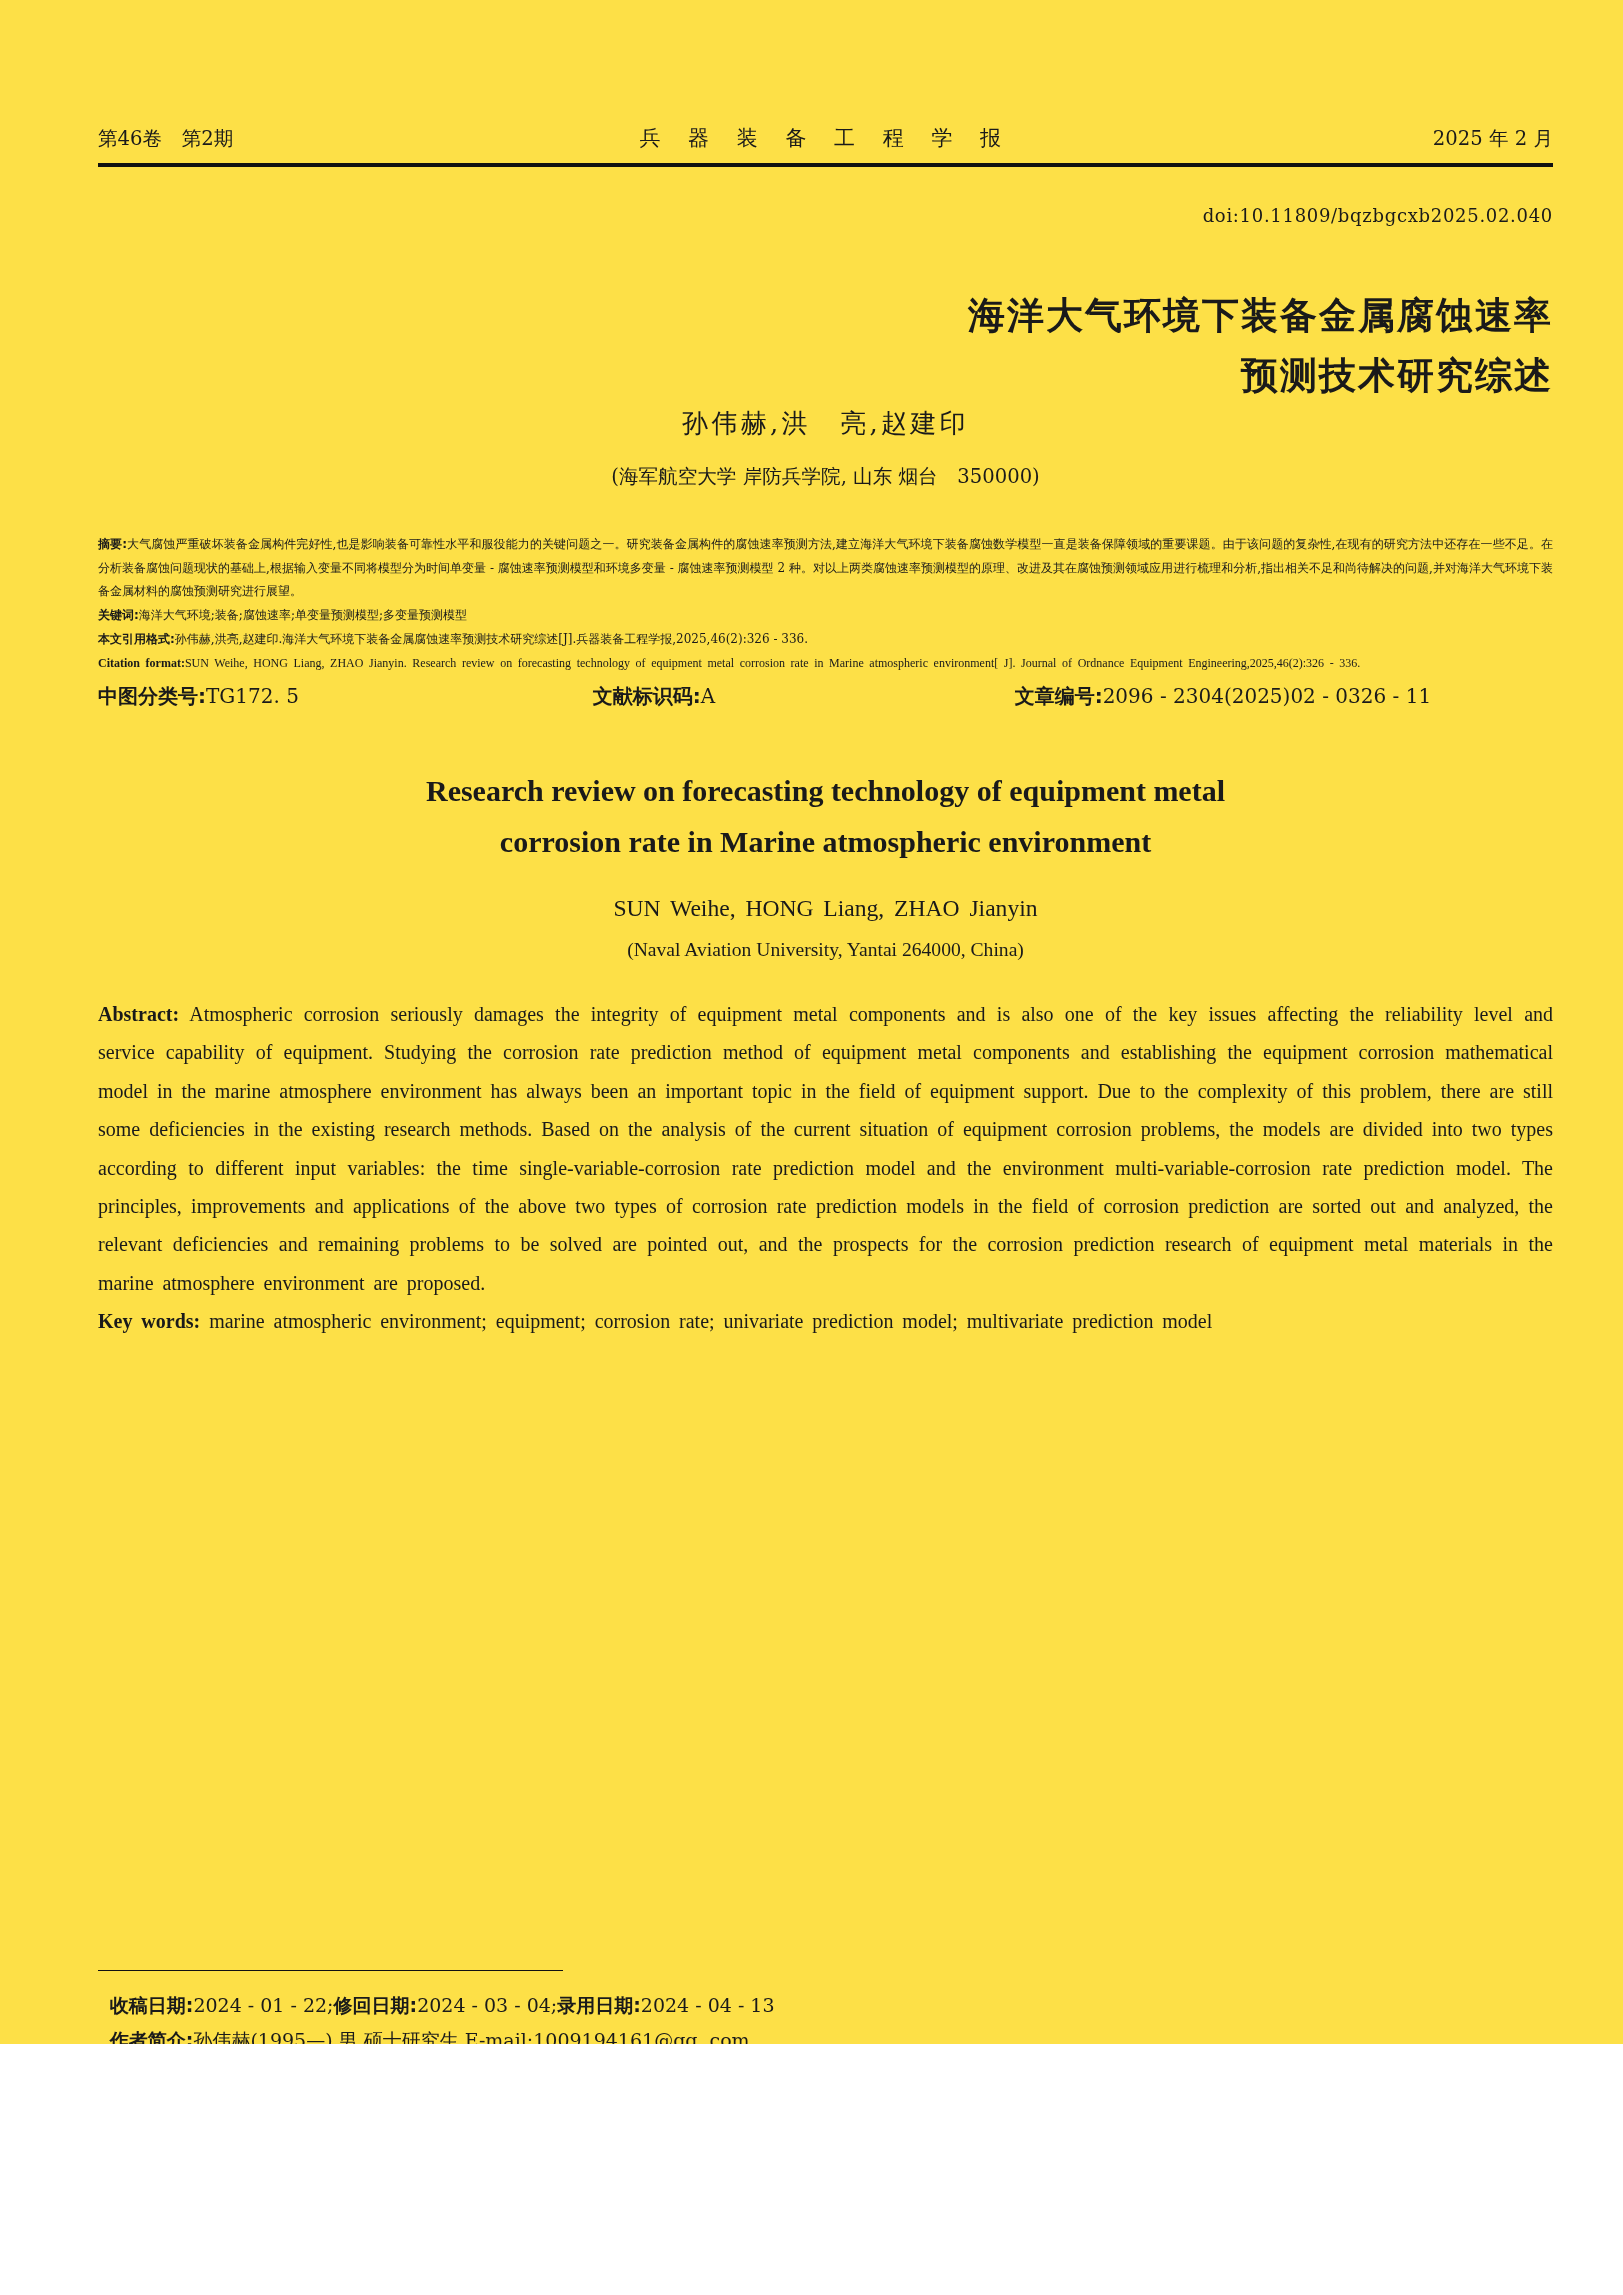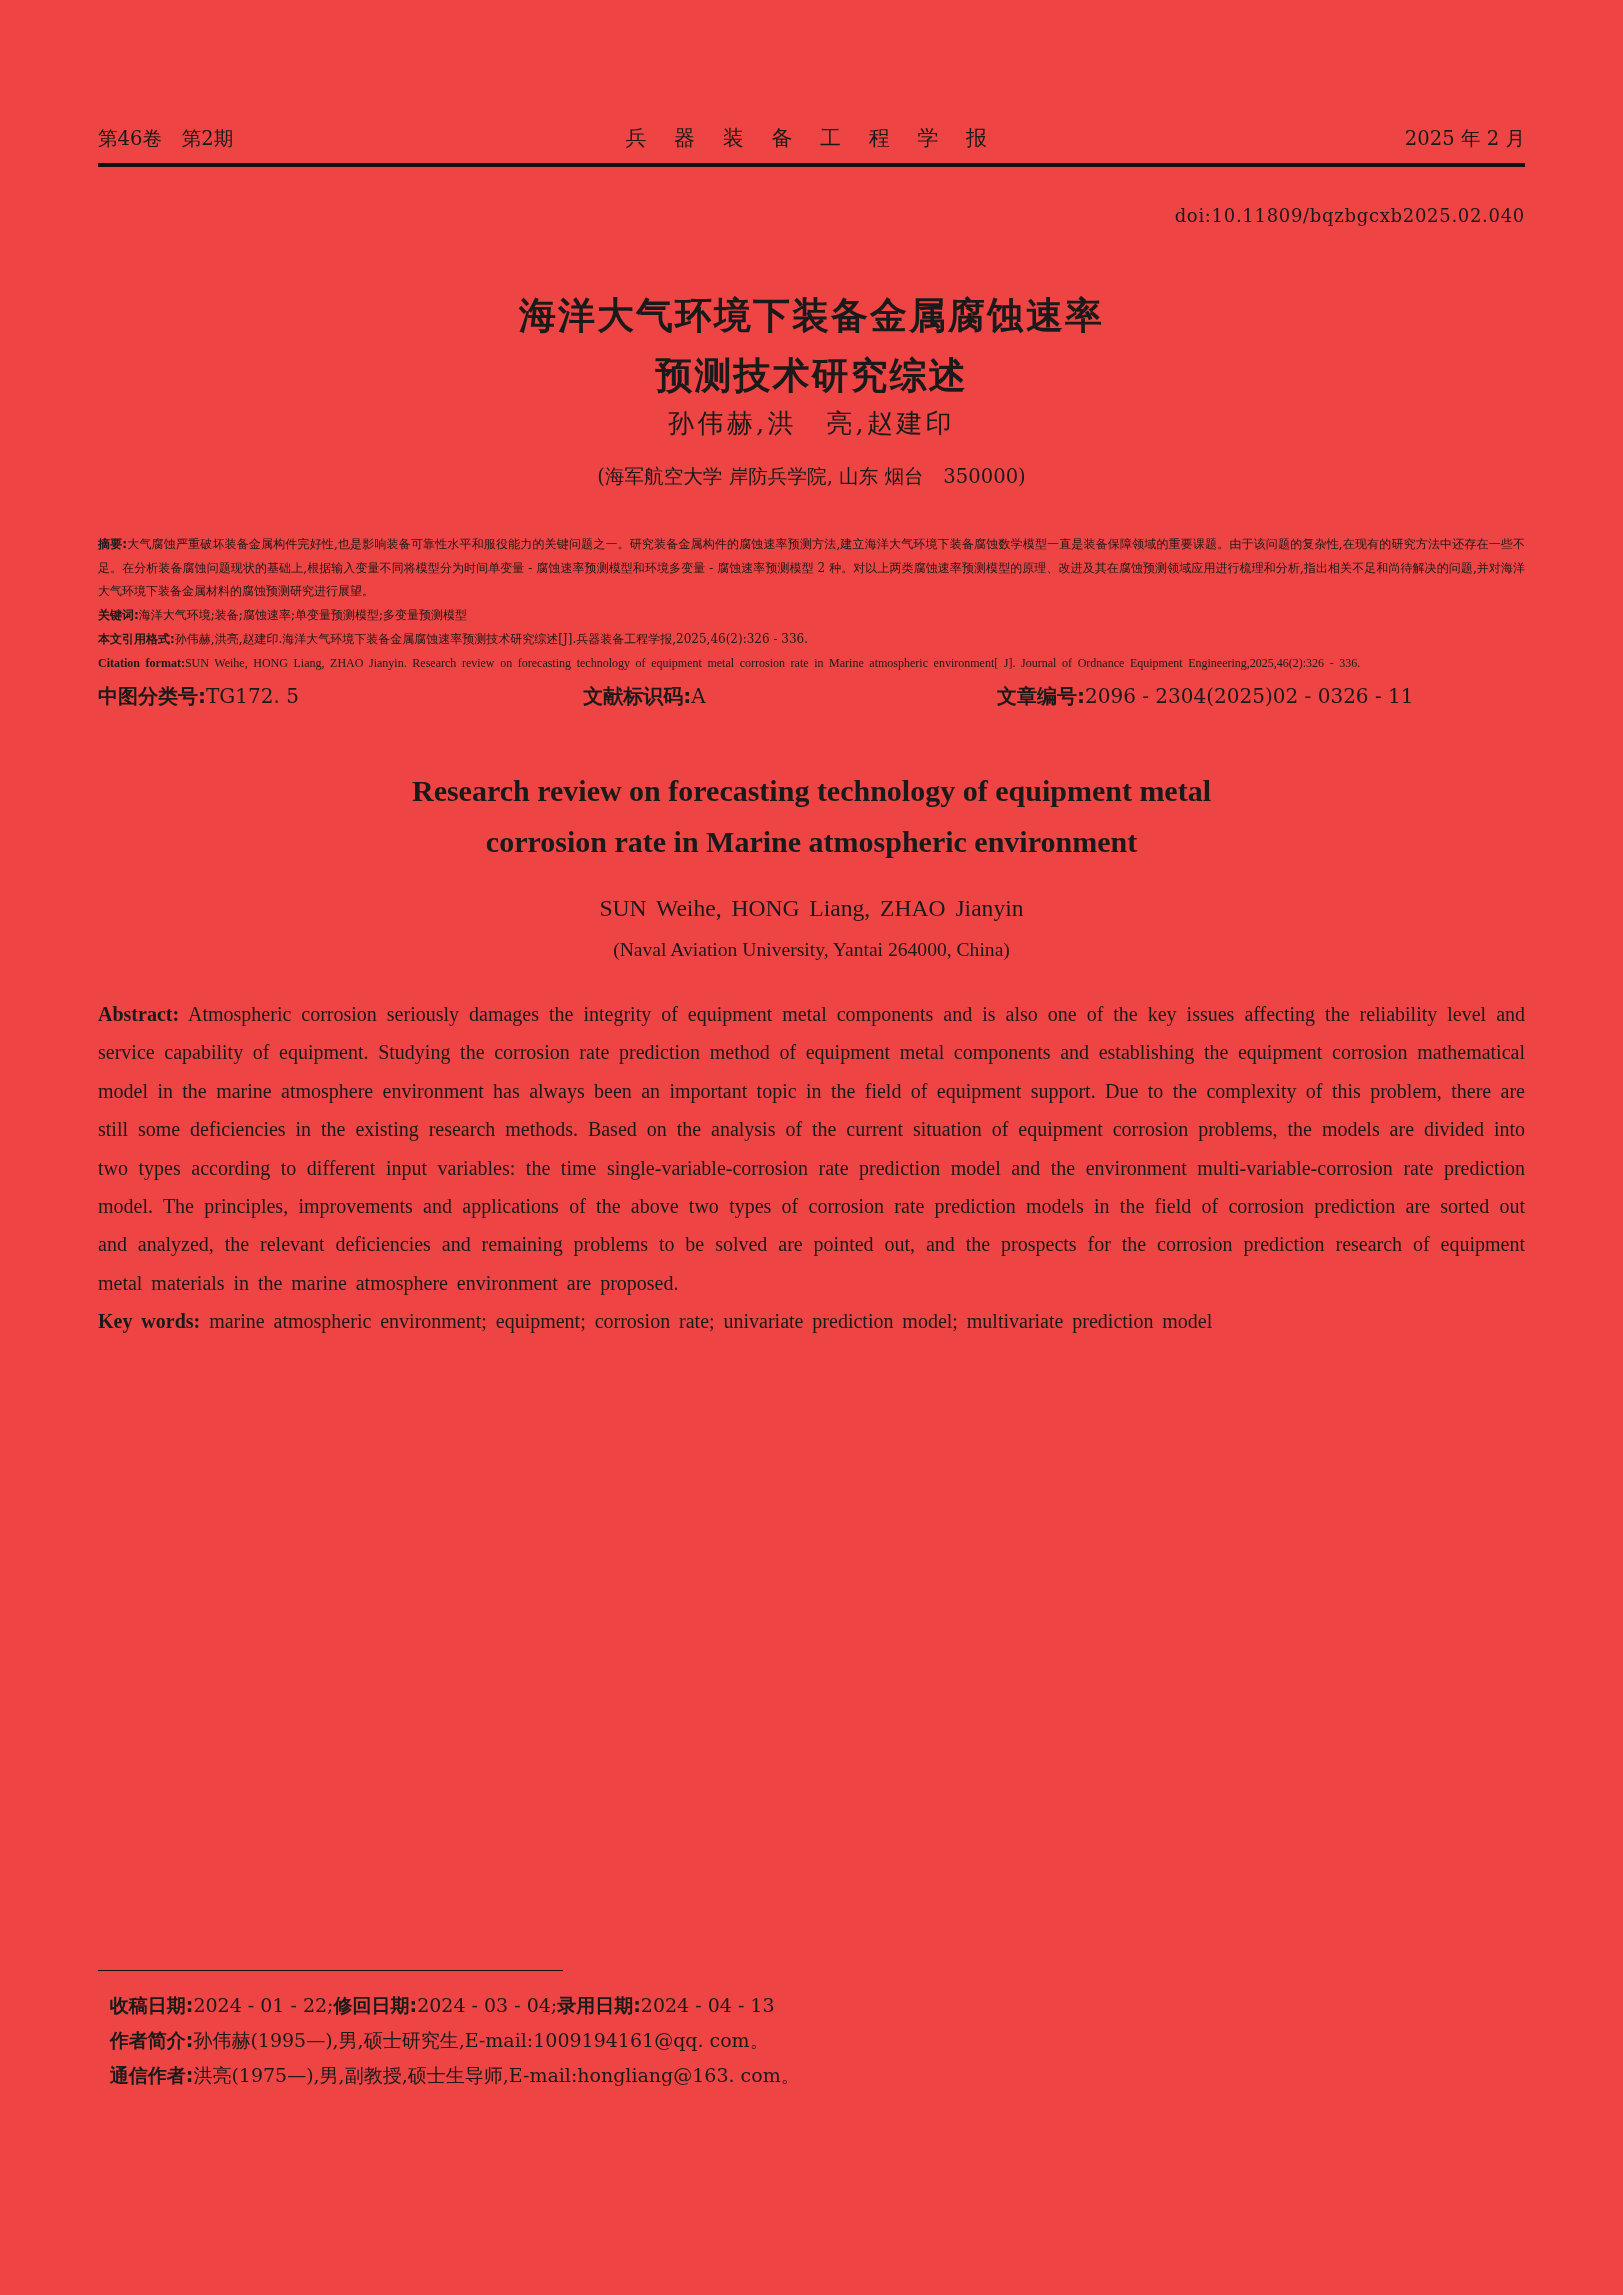--- a/index.html
+++ b/index.html
@@ -3,24 +3,24 @@
 <meta charset="utf-8">
 <style>
   html, body {
     margin: 0;
     padding: 0;
     background: #ffffff;
   }
   .page {
     position: relative;
     width: 1623px;
-    height: 2295px;
-    background: #ef4444;
+    height: 2044px;
+    background: #fde047;
     box-sizing: border-box;
-    padding: 124px 98px 0 98px;
+    padding: 124px 70px 0 98px;
     overflow: hidden;
     font-family: "DejaVu Serif", "Liberation Serif", serif;
     color: #1a1a1a;
   }
   
   .journal-header {
     display: grid;
     grid-template-columns: 1fr auto 1fr;
     align-items: baseline;
     font-size: 19.6px;
@@ -43,21 +43,21 @@
   
   .title-zh {
     margin: 60px 0 0 0;
     text-align: center;
     font-size: 37px;
     font-weight: bold;
     line-height: 1.62;
     letter-spacing: 2px;
     font-family: "DejaVu Sans", sans-serif;
   }
-  .title-zh .line { display: block; }
+  .title-zh .line { display: block; text-align: right; }
   .authors-zh {
     text-align: center;
     font-size: 26px;
     letter-spacing: 3.3px;
     font-family: "DejaVu Serif", serif;
   }
   .affiliation-zh {
     margin-top: 22px;
     text-align: center;
     font-size: 19.6px;

